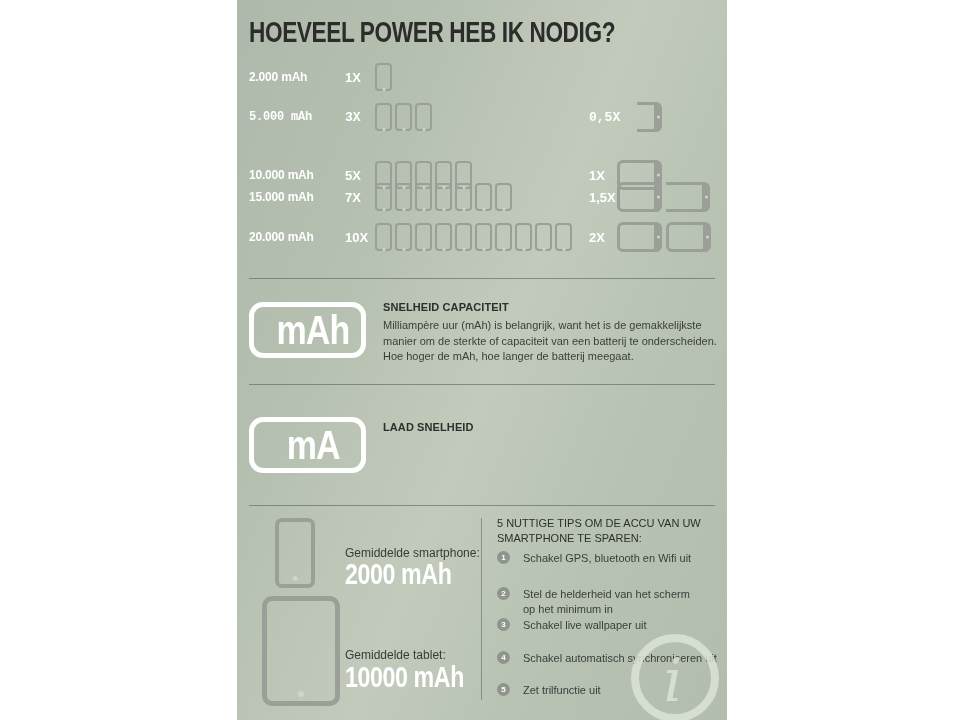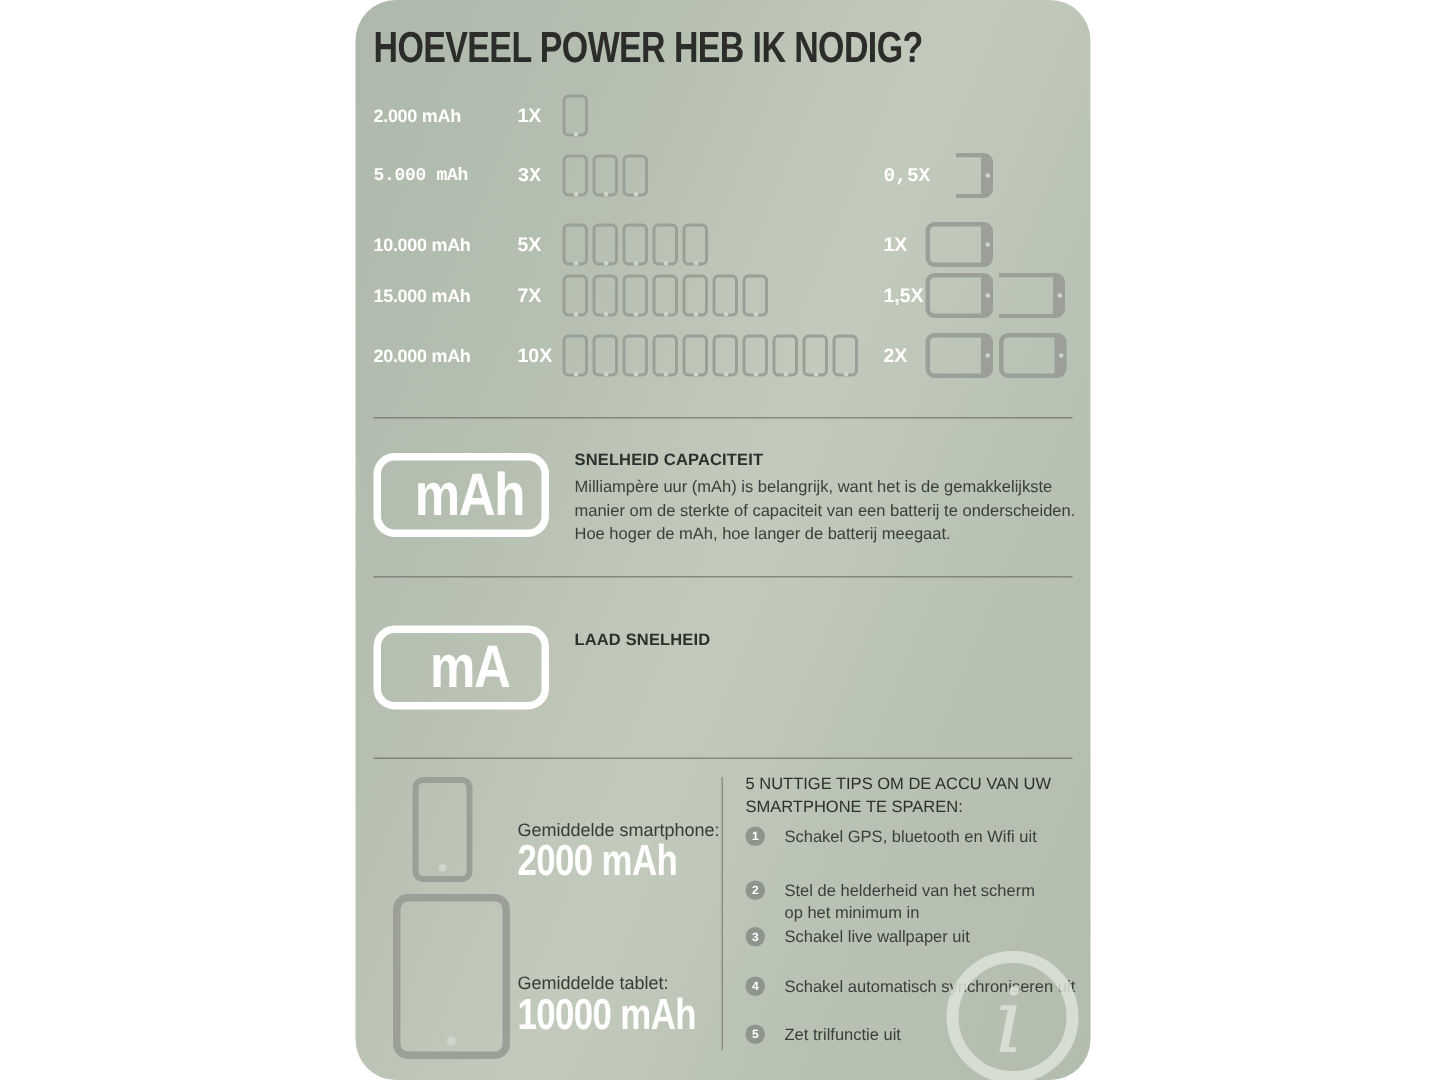--- a/index.html
+++ b/index.html
@@ -1,21 +1,20 @@
 <!DOCTYPE html>
 <html><head>
 <meta charset="utf-8">
 <style>
   * { margin:0; padding:0; box-sizing:border-box; }
   body { background:#ffffff; font-family:"Liberation Sans", sans-serif; }
   .canvas { position:relative; width:960px; height:720px; background:#ffffff; overflow:hidden; margin:0 auto; }
   .poster {
     position:absolute; left:237px; top:0; width:490px; height:720px; overflow:hidden;
     background:linear-gradient(112deg,#aeb9ab 0%, #b6c0b1 28%, #c2cabb 52%, #b7c2b3 74%, #b2bdae 100%);
-    border-radius:27px;
   }
   .title {
     position:absolute; left:12px; top:16px; font-size:29px; font-weight:700; color:#2c2c2a;
     letter-spacing:-0.5px; white-space:nowrap; transform:scaleX(0.78); transform-origin:0 0;
   }
   
   .cap-row { position:absolute; left:12px; width:466px; height:30px; }
   .cap-label { position:absolute; left:0; top:50%; transform:translateY(-50%); font-size:12px; font-weight:700; color:#ffffff; letter-spacing:-0.2px; }
   .cap-mult { position:absolute; left:96px; top:50%; transform:translateY(-50%); font-size:13px; font-weight:700; color:#ffffff; }
   .phone-group { position:absolute; left:126px; top:50%; transform:translateY(-50%); display:flex; gap:3px; }
@@ -85,21 +84,21 @@
           <div class="phone-group">
             <div class="phone-icon"></div>
             <div class="phone-icon"></div>
             <div class="phone-icon"></div>
           </div>
           <div class="tab-mult">0,5X</div>
           <div class="tab-group">
             <div class="tablet-half sm" style="margin-left: 20px;"></div>
           </div>
         </div>
-        <div class="cap-row" style="top: 148px;">
+        <div class="cap-row" style="top: 160px;">
           <div class="cap-label">10.000 mAh</div>
           <div class="cap-mult">5X</div>
           <div class="phone-group">
             <div class="phone-icon"></div>
             <div class="phone-icon"></div>
             <div class="phone-icon"></div>
             <div class="phone-icon"></div>
             <div class="phone-icon"></div>
           </div>
           <div class="tab-mult">1X</div>

